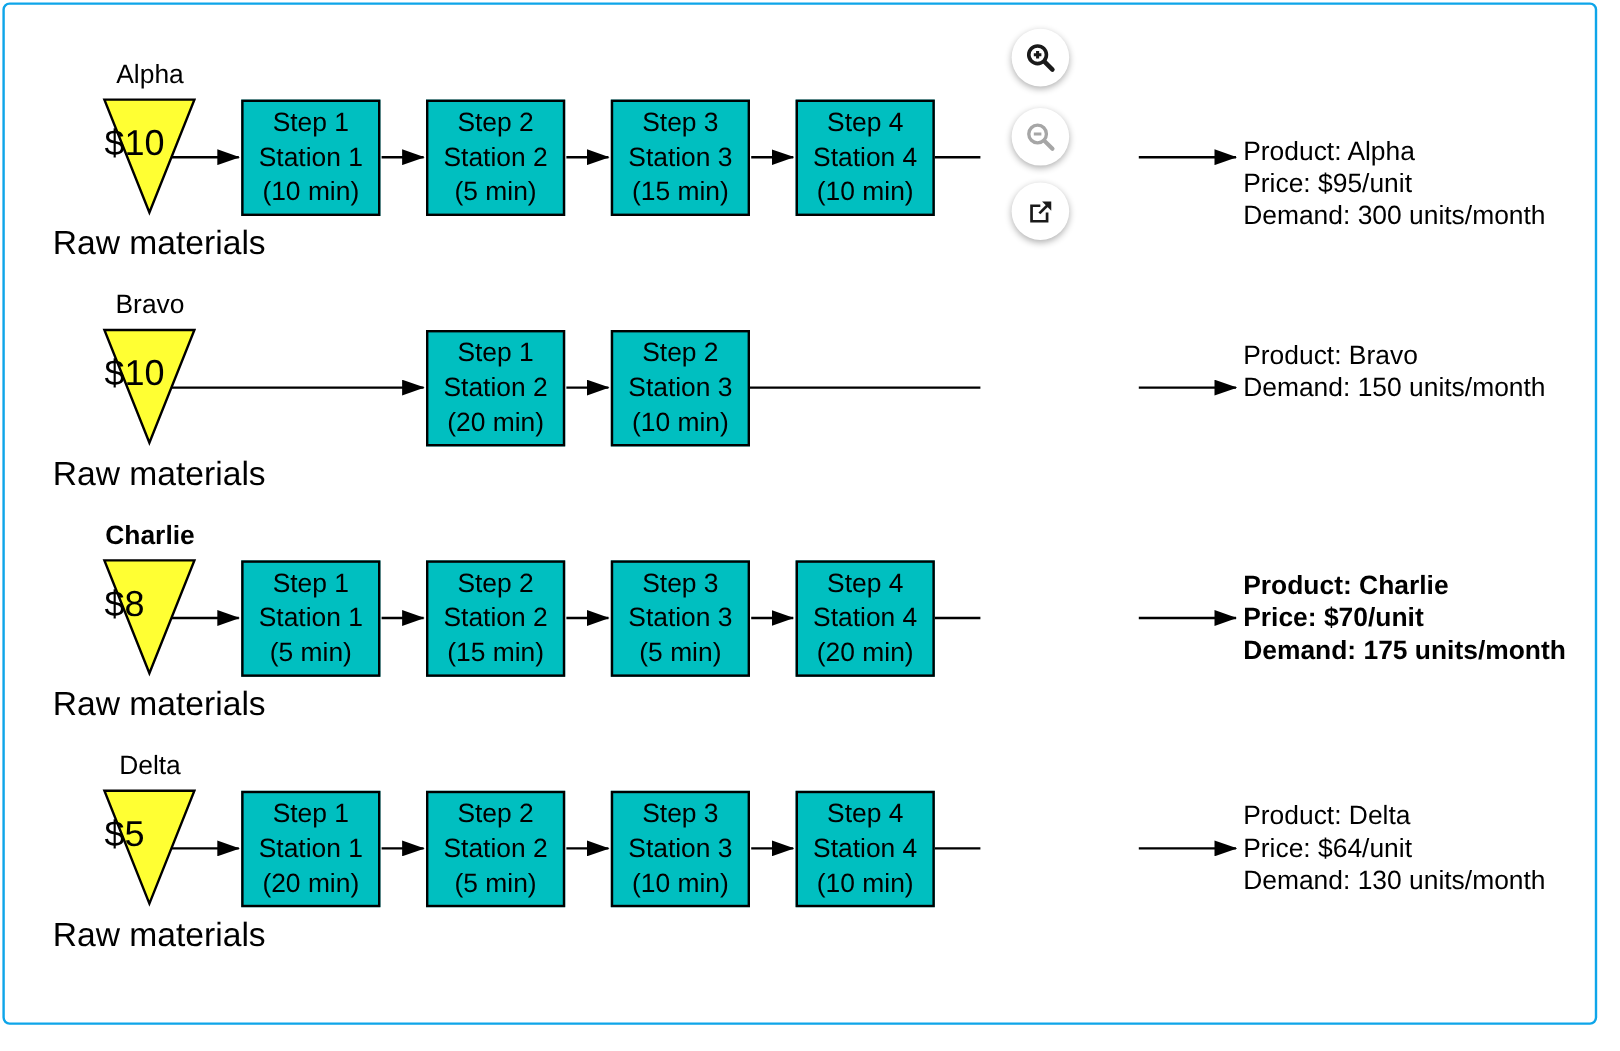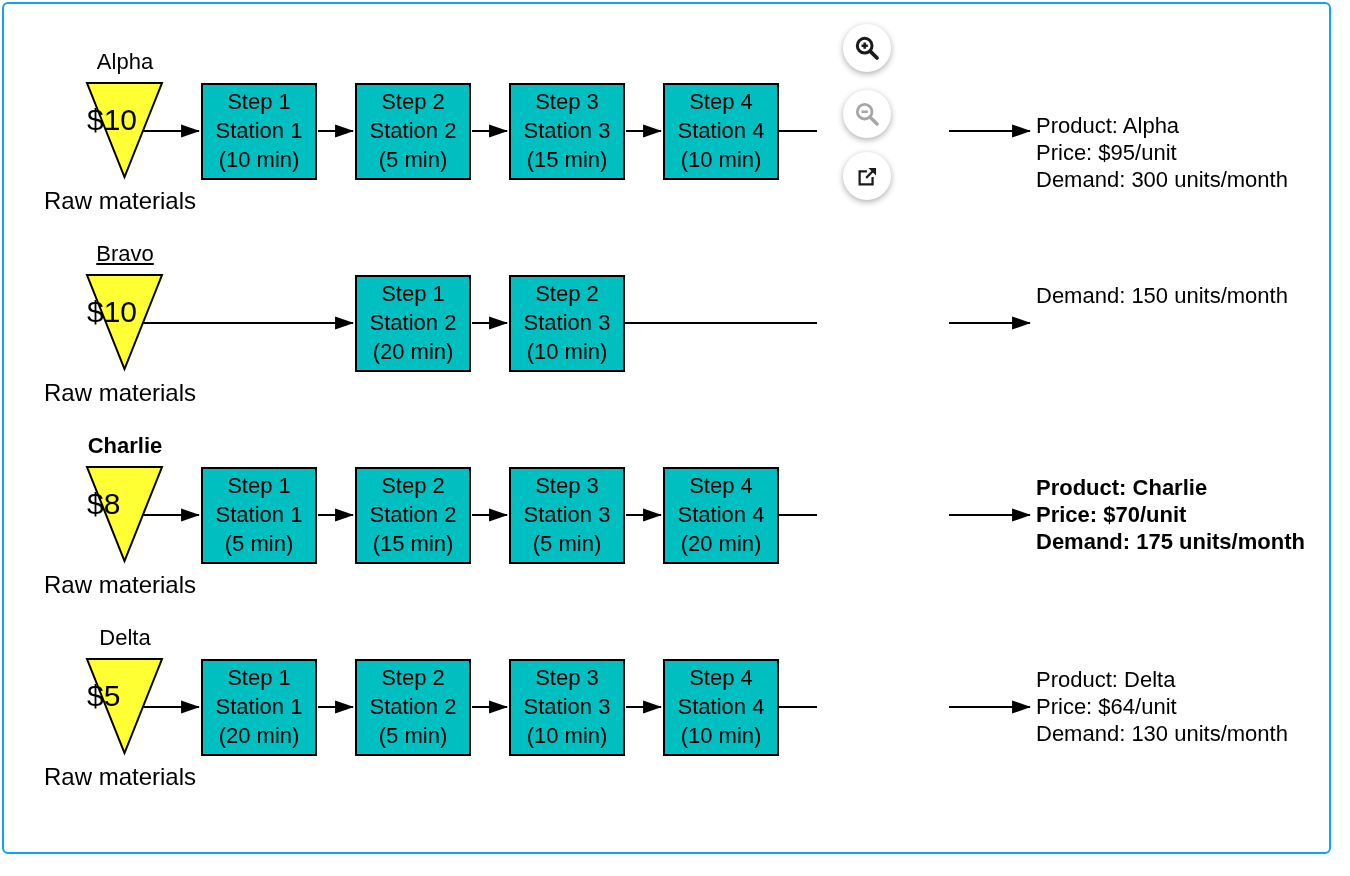--- a/index.html
+++ b/index.html
@@ -16,21 +16,21 @@
   #wires{position:absolute;left:0;top:0;z-index:1;}
   .abs{position:absolute;}
   .product-label{z-index:2;width:160px;text-align:center;font-size:22px;white-space:nowrap;}
   .cost-label{z-index:3;width:76px;text-align:left;font-size:30px;margin-top:11px;}
   .station-box{
     z-index:2;width:116px;height:97px;box-sizing:border-box;
     background:var(--station-fill,#00BFC0);border:2px solid #000;
     text-align:center;font-size:22px;line-height:29px;padding-top:2px;
   }
   .station-box div{white-space:nowrap;}
-  .raw-label{z-index:2;font-size:24px;white-space:nowrap;}
+  .raw-label{z-index:2;font-size:28px;white-space:nowrap;}
   .info-block{z-index:2;font-size:22px;line-height:27px;white-space:nowrap;}
   .nav-btn{
     position:absolute;left:839px;width:48px;height:48px;border-radius:50%;
     background:#fff;border:none;padding:0;margin:0;
     box-shadow:0 2px 6px rgba(0,0,0,.32);
     display:flex;align-items:center;justify-content:center;
     z-index:5;cursor:pointer;
   }
   .nav-btn svg{display:block;}
 </style>
@@ -99,34 +99,35 @@
           <div>Station 4</div>
           <div>(10 min)</div>
         </div>
         <div class="abs info-block" style="left: 1032px; top: 86px; margin-top: 22px;">
           <div>Product: Alpha</div>
           <div>Price: $95/unit</div>
           <div>Demand: 300 units/month</div>
         </div>
       </div>
       <div class="abs " style="left: 0px; top: 0px;">
-        <div class="abs product-label" style="left: 41px; top: 237px; text-decoration: underline;">Bravo</div>
+        <div class="abs product-label" style="left: 41px; top: 237px;">Bravo</div>
         <div class="abs cost-label" style="left: 83px; top: 280px;">$10</div>
         <div class="abs raw-label" style="left: 40px; top: 375px;">Raw materials</div>
         <div class="abs station-box" style="left: 351px; top: 271px;">
           <div>Step 1</div>
           <div>Station 2</div>
           <div>(20 min)</div>
         </div>
         <div class="abs station-box" style="left: 505px; top: 271px;">
           <div>Step 2</div>
           <div>Station 3</div>
           <div>(10 min)</div>
         </div>
         <div class="abs info-block" style="left: 1032px; top: 278px;">
+          <div>Product: Bravo</div>
           <div>Demand: 150 units/month</div>
         </div>
       </div>
       <div class="abs " style="left: 0px; top: 0px;">
         <div class="abs product-label" style="left: 41px; top: 429px; font-weight: bold;">Charlie</div>
         <div class="abs cost-label" style="left: 83px; top: 472px;">$8</div>
         <div class="abs raw-label" style="left: 40px; top: 567px;">Raw materials</div>
         <div class="abs station-box" style="left: 197px; top: 463px;">
           <div>Step 1</div>
           <div>Station 1</div>

